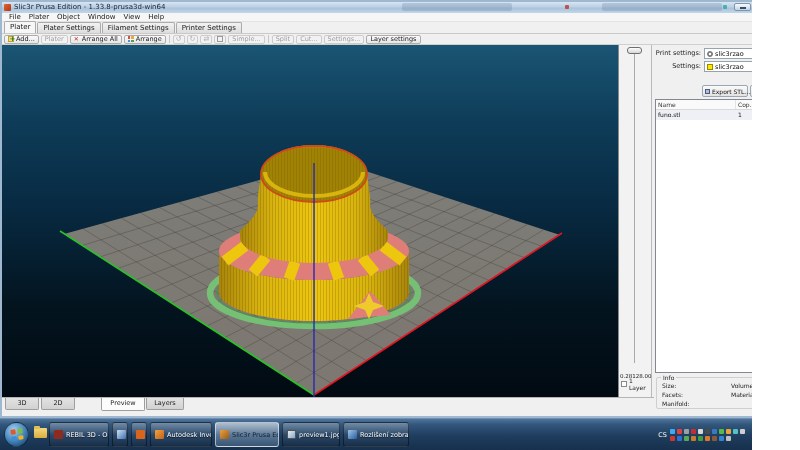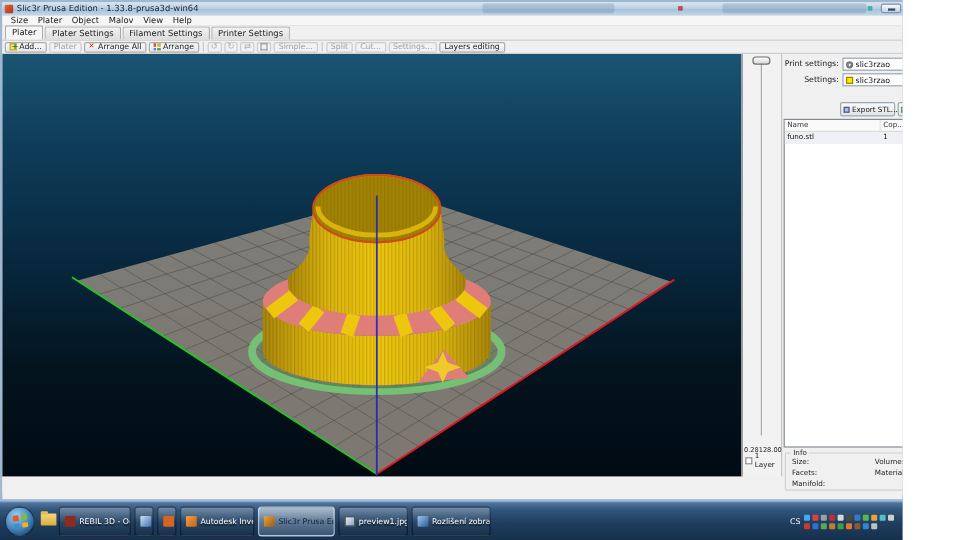--- a/index.html
+++ b/index.html
@@ -117,24 +117,24 @@
         <div class="wbtn">
             <div class="g-max"></div>
           </div>
         <div class="wbtn close">
             <div class="g-x">✕</div>
           </div>
       </div>
     </div>
 
     <div class="menubar">
-      <span>Size</span>
+      <span>File</span>
       <span>Plater</span>
       <span>Object</span>
-      <span>Malov</span>
+      <span>Window</span>
       <span>View</span>
       <span>Help</span>
     </div>
 
     <div class="maintabs">
       <div class="mtab active">Plater</div>
       <div class="mtab">Plater Settings</div>
       <div class="mtab">Filament Settings</div>
       <div class="mtab">Printer Settings</div>
     </div>
@@ -180,21 +180,21 @@
       <div class="tbtn disabled">
           <span>Split</span>
         </div>
       <div class="tbtn disabled">
           <span>Cut...</span>
         </div>
       <div class="tbtn disabled">
           <span>Settings...</span>
         </div>
       <div class="tbtn">
-          <span>Layers editing</span>
+          <span>Layer settings</span>
         </div>
     </div>
 
     <div class="mainrow">
       <div style="display:flex;flex-direction:column">
         <div style="display:flex">
           <div class="viewport" id="viewport" style="background: linear-gradient(rgb(26, 85, 115) 0%, rgb(14, 60, 88) 22%, rgb(8, 42, 66) 46%, rgb(3, 20, 31) 74%, rgb(1, 10, 18) 100%);">
             <svg id="scene" width="616" height="352" viewBox="0 0 616 352">
               <defs>
                 <linearGradient id="gWall" x1="0" y1="0" x2="1" y2="0">
@@ -272,20 +272,26 @@
             <div class="sliderlabels">
               <span>0.28</span>
               <span>128.00</span>
             </div>
             <div class="onelayer">
               <span class="cb"></span>
               <span>1 Layer</span>
             </div>
           </div>
         </div>
+        <div class="viewtabs">
+          <div class="vtab" style="left:3px;width:34px">3D</div>
+          <div class="vtab" style="left:39px;width:34px">2D</div>
+          <div class="vtab active" style="left:99px;width:44px">Preview</div>
+          <div class="vtab" style="left:144px;width:38px">Layers</div>
+        </div>
       </div>
 
       <div class="panel">
         <div class="prow" style="top:3px">
           <span class="plabel">Print settings:</span>
           <div class="combo">
             <span class="cicon gear"></span>
             <span>slic3rzao</span>
             <span class="arrow">▼</span>
           </div>

